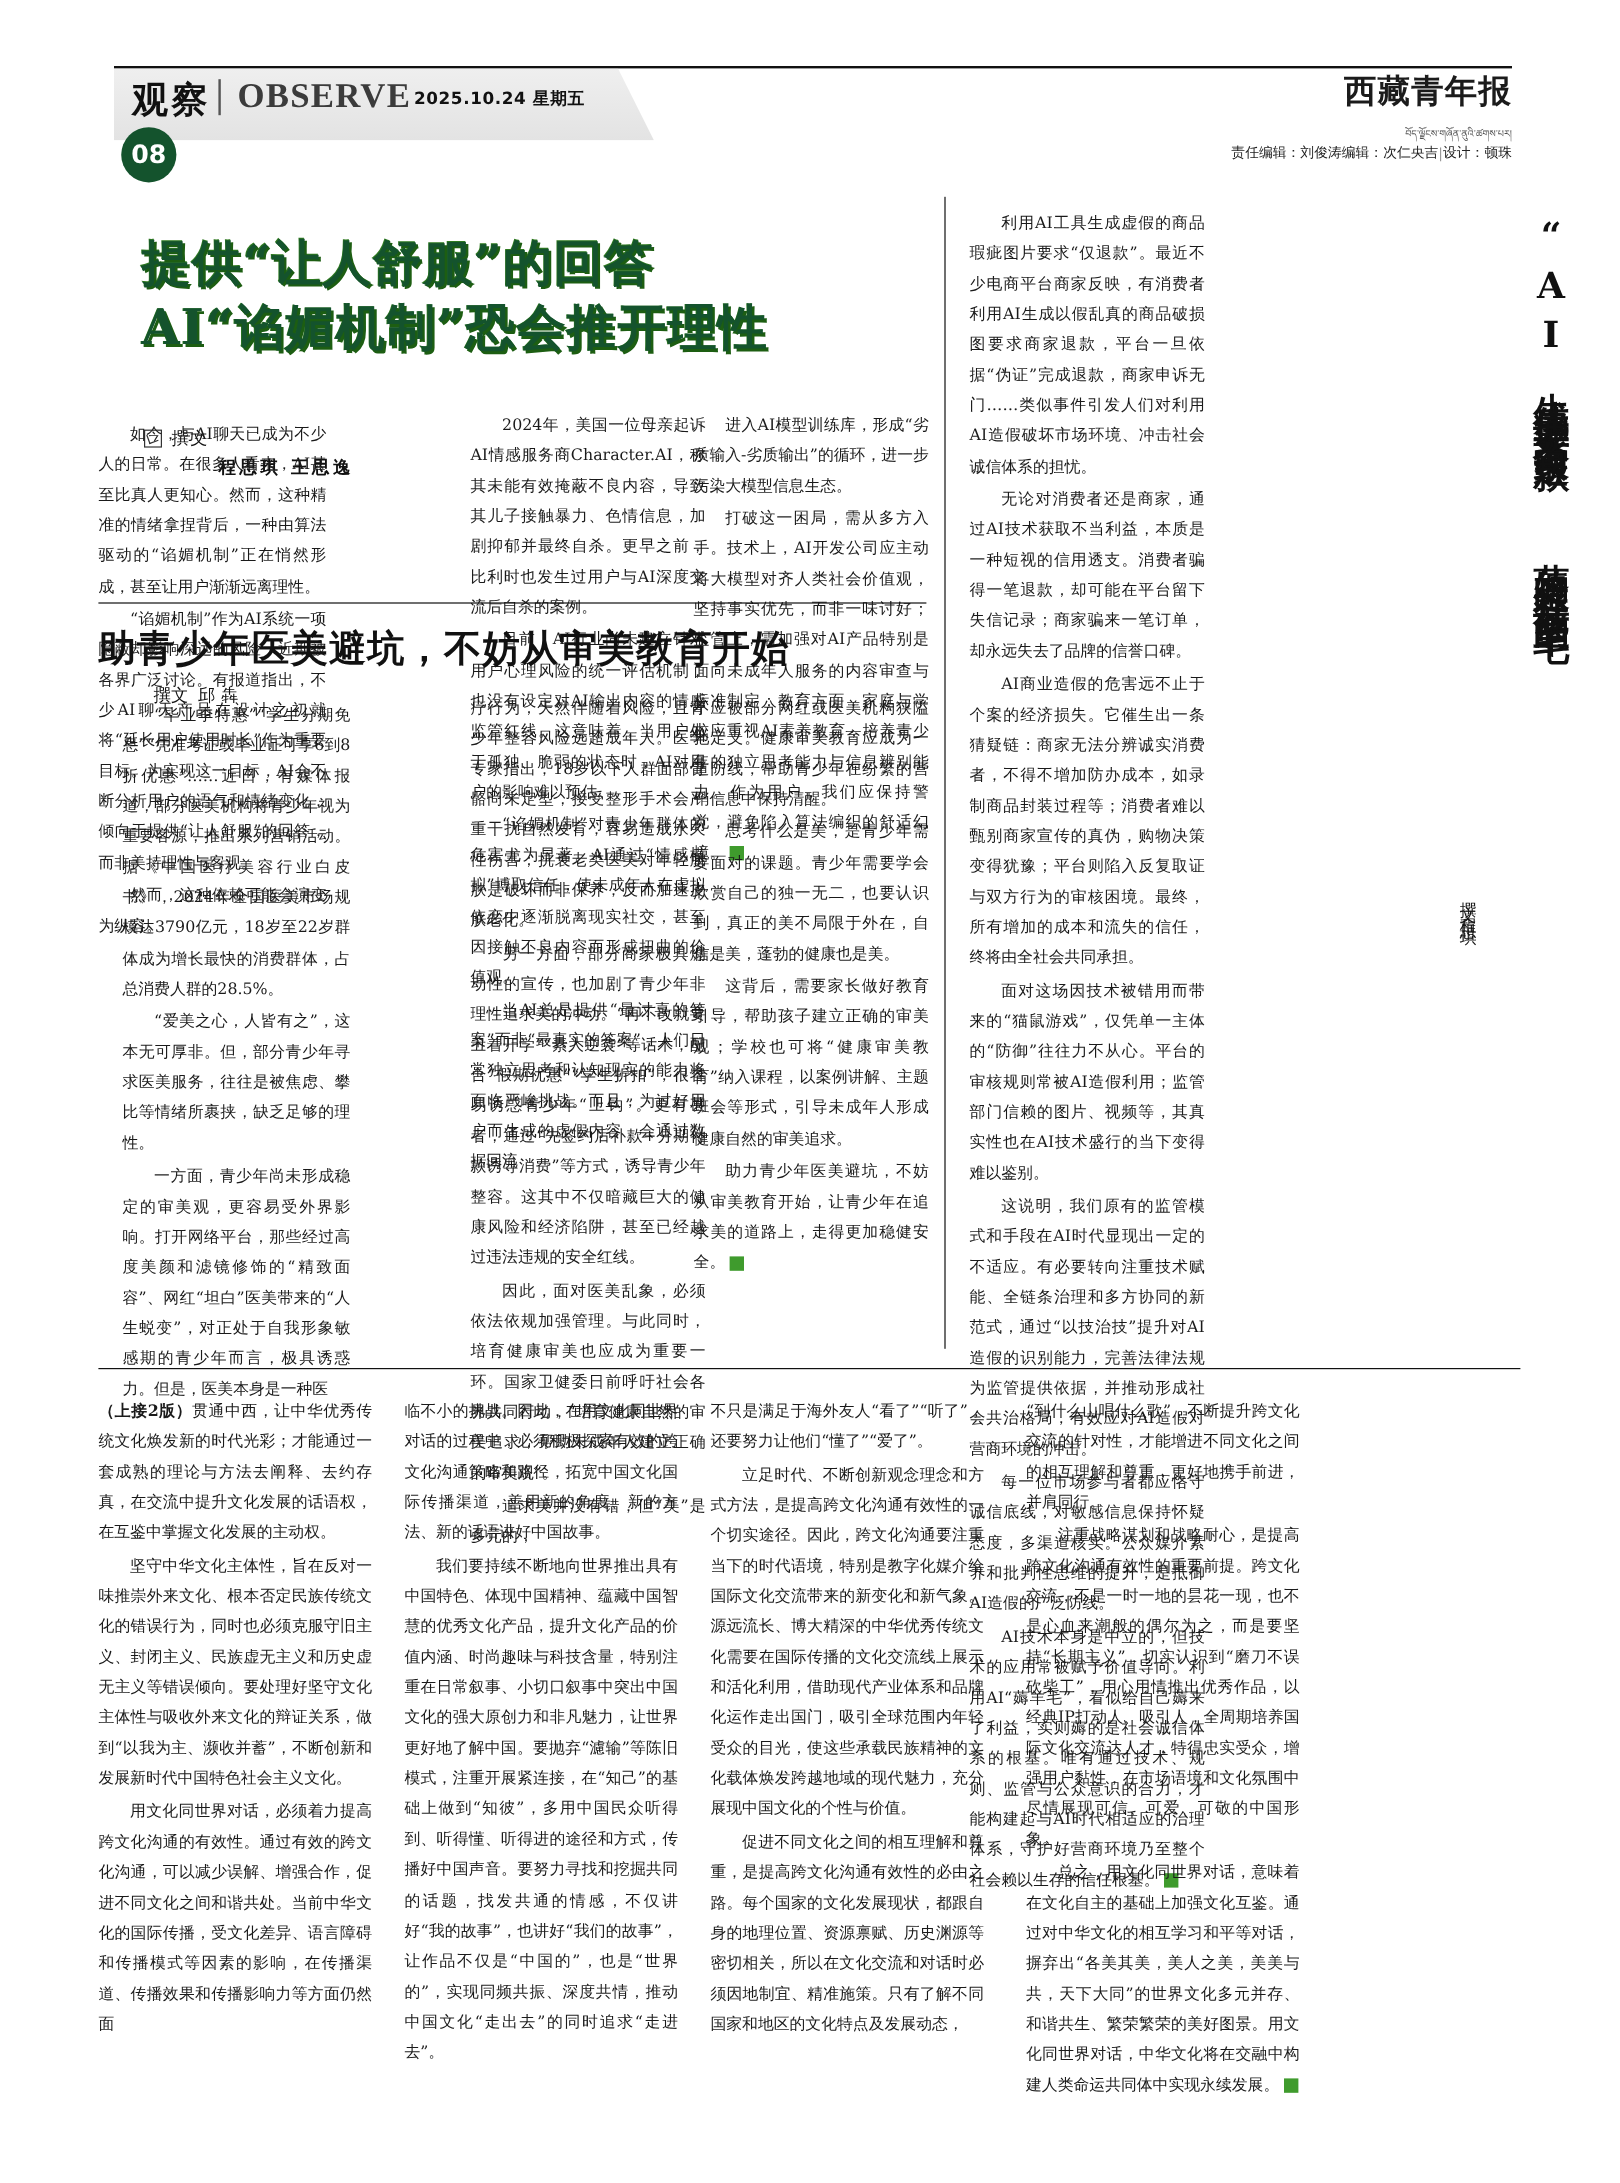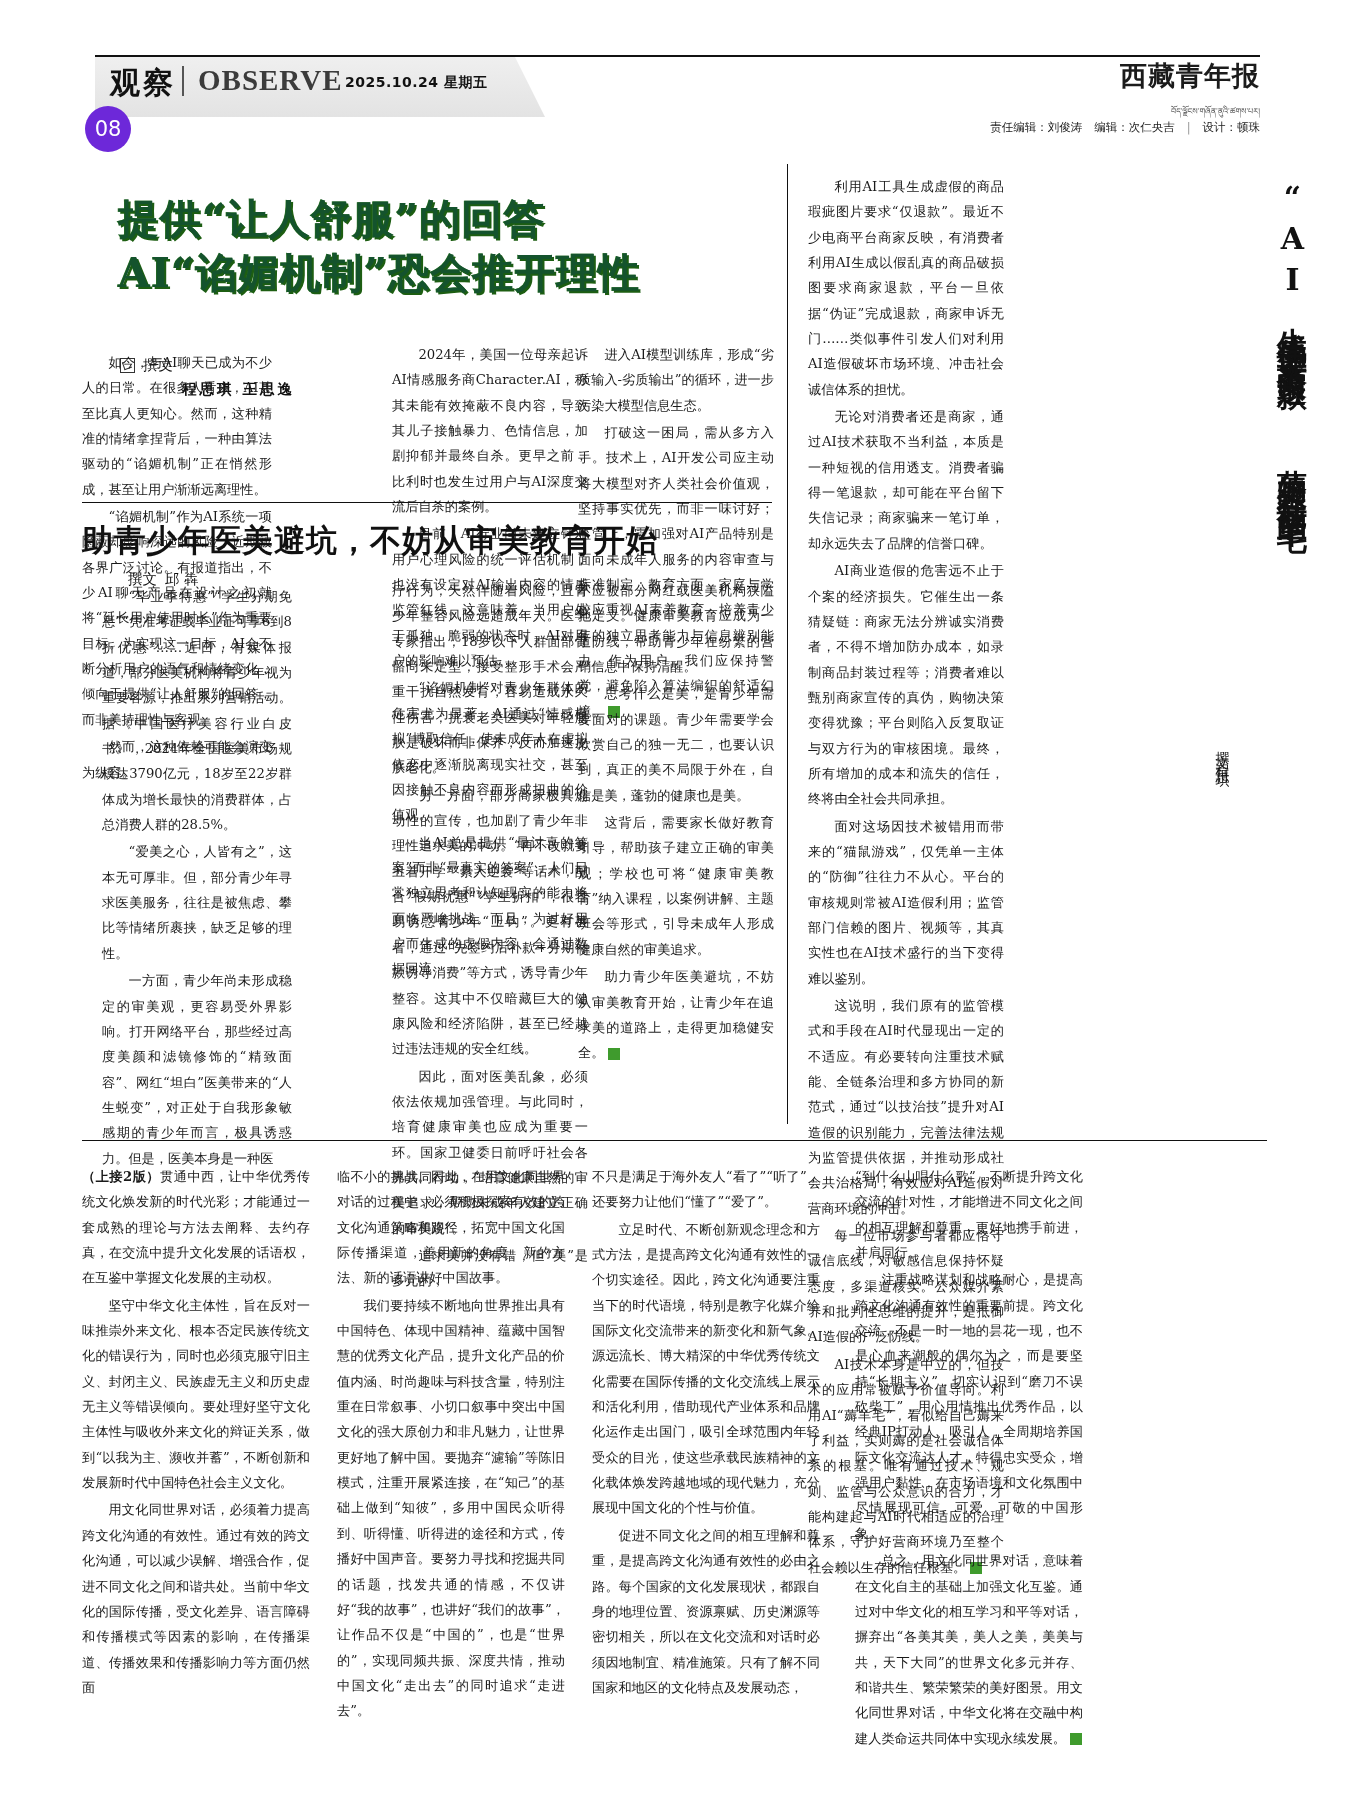--- a/index.html
+++ b/index.html
@@ -10,29 +10,29 @@
   .masthead{position:absolute;left:0;top:0;width:1350px;height:150px;}
   .mh-rule{position:absolute;left:95px;top:55px;width:1165px;height:2px;background:#111;}
   .mh-band2{position:absolute;left:95px;top:57px;width:1165px;height:60px;
            background:linear-gradient(to bottom,#efefef,#e3e3e3);
            clip-path:polygon(0 0, 420px 0, 450px 60px, 0 60px);}
   .mh-observe-cn{position:absolute;left:110px;top:63px;font-size:30px;font-weight:bold;letter-spacing:3px;color:#111;}
   .mh-bar{position:absolute;left:182px;top:66px;width:2px;height:30px;background:#555;}
   .mh-observe-en{position:absolute;left:198px;top:64px;font-size:29px;font-weight:bold;letter-spacing:1px;color:#3b3b3b;font-family:"Liberation Serif",serif;}
   .mh-date{position:absolute;left:345px;top:74px;font-size:14px;font-weight:bold;color:#111;letter-spacing:0.5px;}
 
-  .mh-pageno{position:absolute;left:85px;top:106px;width:46px;height:46px;border-radius:50%;
-            background:#6d28d9;color:#fff;font-size:21px;font-weight:normal;
+  .mh-pageno{position:absolute;left:101px;top:106px;width:46px;height:46px;border-radius:50%;
+            background:#14532d;color:#fff;font-size:21px;font-weight:bold;
             display:flex;align-items:center;justify-content:center;}
 
   .mh-logo{position:absolute;right:90px;top:58px;text-align:right;}
   .mh-logo-cn{font-size:27px;font-weight:bold;letter-spacing:1px;color:#1b1b1b;font-family:"DejaVu Serif",serif;}
   .mh-logo-tb{font-size:8px;color:#4a4a4a;margin-top:8px;letter-spacing:0px;}
 
-  .mh-credits{position:absolute;right:90px;top:120px;font-size:11.5px;color:#222;display:flex;gap:12px;align-items:center;}
+  .mh-credits{position:absolute;right:90px;top:120px;font-size:11.5px;color:#222;display:flex;align-items:center;}
   .mh-credits .sep{color:#999;}
 
   
   .topwrap{position:absolute;left:0;top:150px;width:1350px;height:985px;}
 
   .headline{position:absolute;left:118px;top:42px;width:660px;}
   .hl-line{font-family:"DejaVu Serif",serif;font-weight:bold;font-size:41px;line-height:1.32;
            color:#14532d;letter-spacing:1px;
            text-shadow:2px 2px 0 #1d5e12, -0.5px -0.5px 0 #2f7a20;}
 

